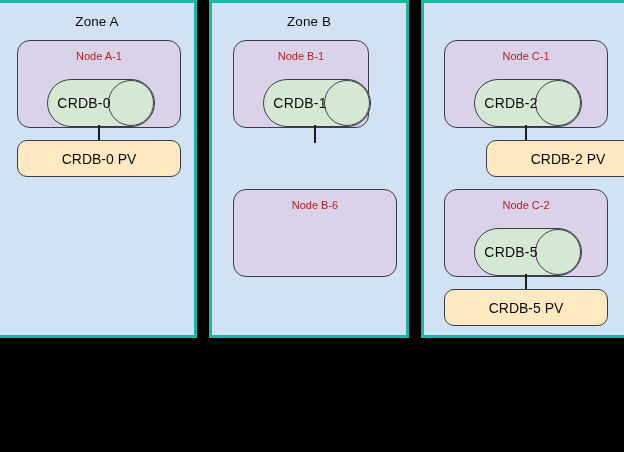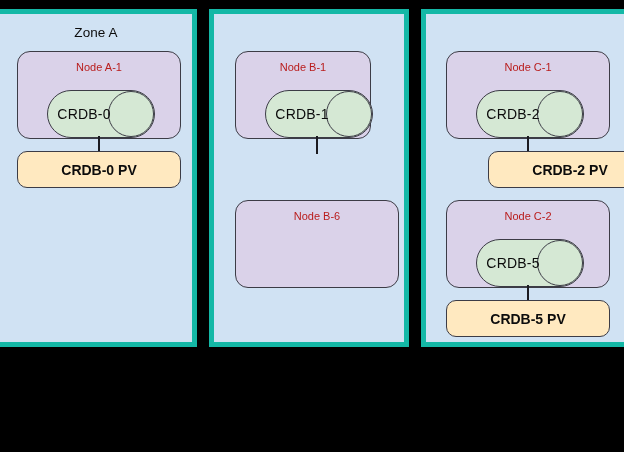--- a/index.html
+++ b/index.html
@@ -6,24 +6,24 @@
   #stage{
     position:relative;
     width:624px;height:452px;
     background:#000000;
     font-family:"Liberation Sans","DejaVu Sans",sans-serif;
     overflow:hidden;
   }
   
   .zone{
     position:absolute;
-    top:9px;
+    top:0;
     height:338px;
     background:#d0e2f3;
-    border:5px solid #14b8a6;
+    border:3px solid #14b8a6;
     box-sizing:border-box;
   }
   #zone-a{left:0px;width:197px;border-left:none;}
   #zone-b{left:209px;width:200px;}
   #zone-c{left:421px;width:203px;border-right:none;}
 
   .zone-title{
     position:absolute;
     left:0;right:0;
     top:11px;
@@ -55,21 +55,20 @@
     position:absolute;
     background:#ffe9c0;
     border:1px solid #3c3c46;
     border-radius:10px;
     box-sizing:border-box;
     display:flex;
     align-items:center;
     justify-content:center;
     font-size:14px;
     color:#0c0c0c;
-    font-weight:bold;
   }
 
   
   .cyl{
     position:absolute;
     width:108px;height:48px;
   }
   .cyl .body{
     position:absolute;
     left:0;top:0;
@@ -123,20 +122,21 @@
         <div class="cyl-label">CRDB-0</div>
       </div>
     </div>
 
     <div class="conn" style="left:98px;top:122px;height:18px;"></div>
 
     <div class="pv" style="left:17px;top:137px;width:164px;height:37px;">CRDB-0 PV</div>
   </div>
 
   <div class="zone" id="zone-b">
+    <div class="zone-title">Zone B</div>
 
     <div class="node" style="left:21px;top:37px;width:136px;height:88px;">
       <div class="node-title">Node B-1</div>
       <div class="cyl" style="left:29px;top:38px;">
         <div class="body"></div>
         <div class="cap"></div>
         <div class="cyl-label">CRDB-1</div>
       </div>
     </div>
 

